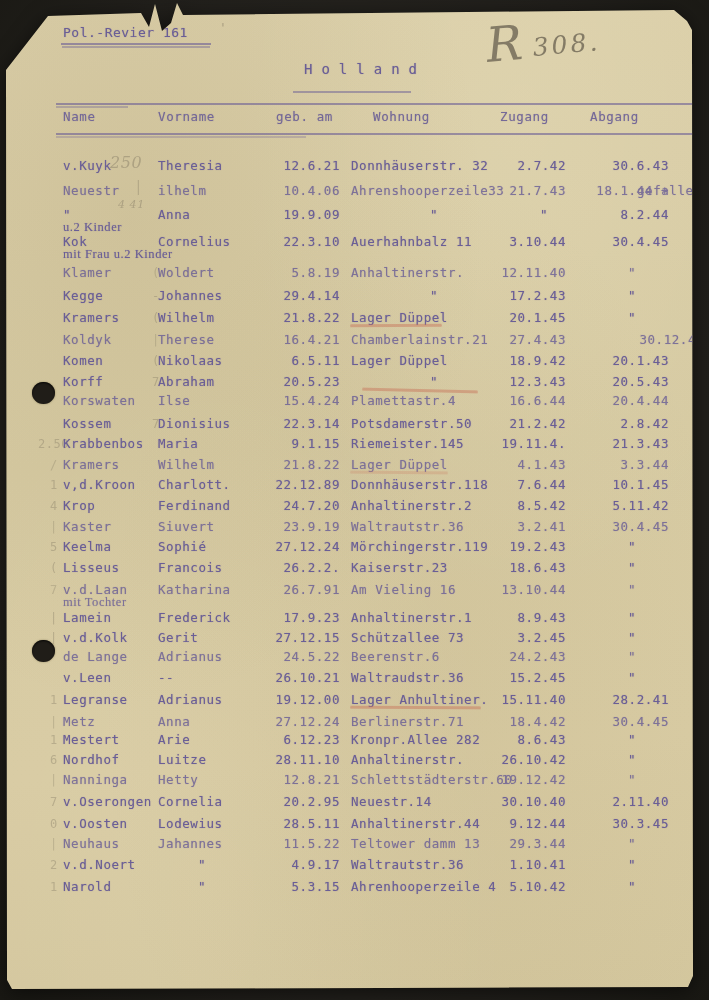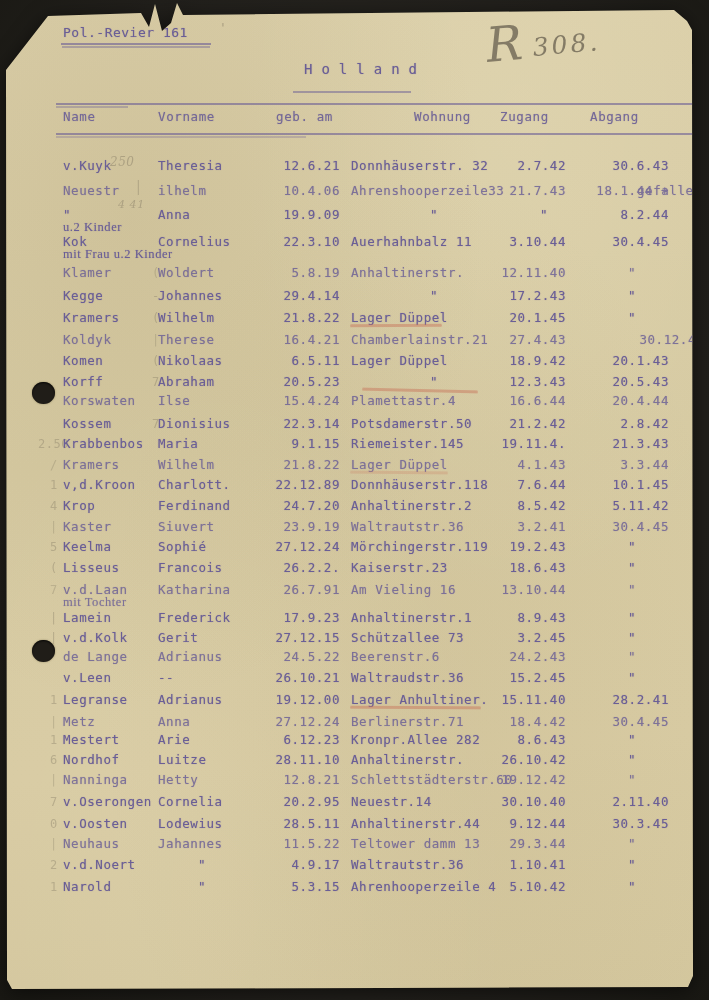--- a/index.html
+++ b/index.html
@@ -94,31 +94,31 @@
         <span class="stamp-r">R</span>
         <span class="stamp-num">308.</span>
       </div>
 
       <div class="rule head-rule-a"></div>
       <div class="rule head-rule-a2"></div>
       <div id="header-row">
           <span class="colhead ink" style="left: 57px;">Name</span>
           <span class="colhead ink" style="left: 152px;">Vorname</span>
           <span class="colhead ink" style="left: 270px;">geb. am</span>
-          <span class="colhead ink" style="left: 367px; margin-left: 41px;">Wohnung</span>
+          <span class="colhead ink" style="left: 367px;">Wohnung</span>
           <span class="colhead ink" style="left: 494px; text-align: right;">Zugang</span>
           <span class="colhead ink" style="left: 584px;">Abgang</span>
         </div>
       <div class="rule head-rule-b"></div>
       <div class="rule head-rule-b2"></div>
 
       <div class="rows ink" id="rows-host">
           <div class="row" style="top: 159px;">
             <span class="c name">v.Kuyk</span>
-            <span class="pnote" style="left: 104px; top: -3px; font-size: 12px;">250</span>
+            <span class="pnote" style="left: 104px; top: -3px; font-size: 16px;">250</span>
             <span class="c vorname">Theresia</span>
             <span class="c geb">12.6.21</span>
             <span class="c wohnung">Donnhäuserstr. 32</span>
             <span class="c zugang">2.7.42</span>
             <span class="c abgang">30.6.43</span>
           </div>
           <div class="row dim" style="top: 184px;">
             <span class="c name">Neuestr</span>
             <span class="pnote" style="left: 130px; top: -4px; font-size: 14px;">|</span>
             <span class="c vorname">ilhelm</span>

